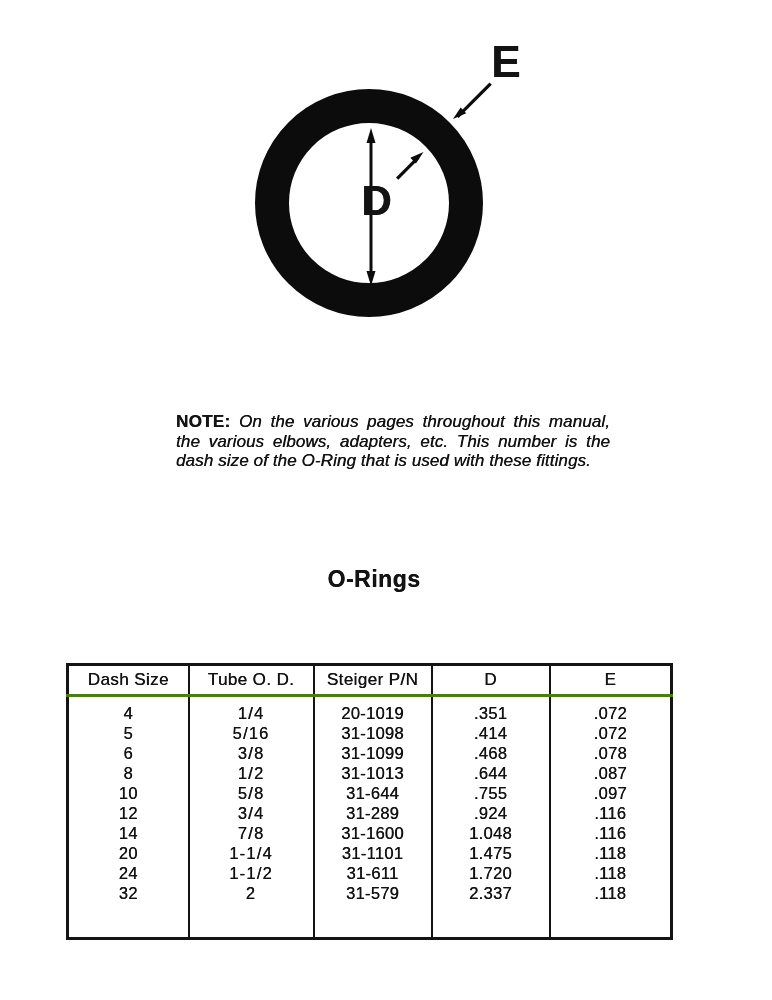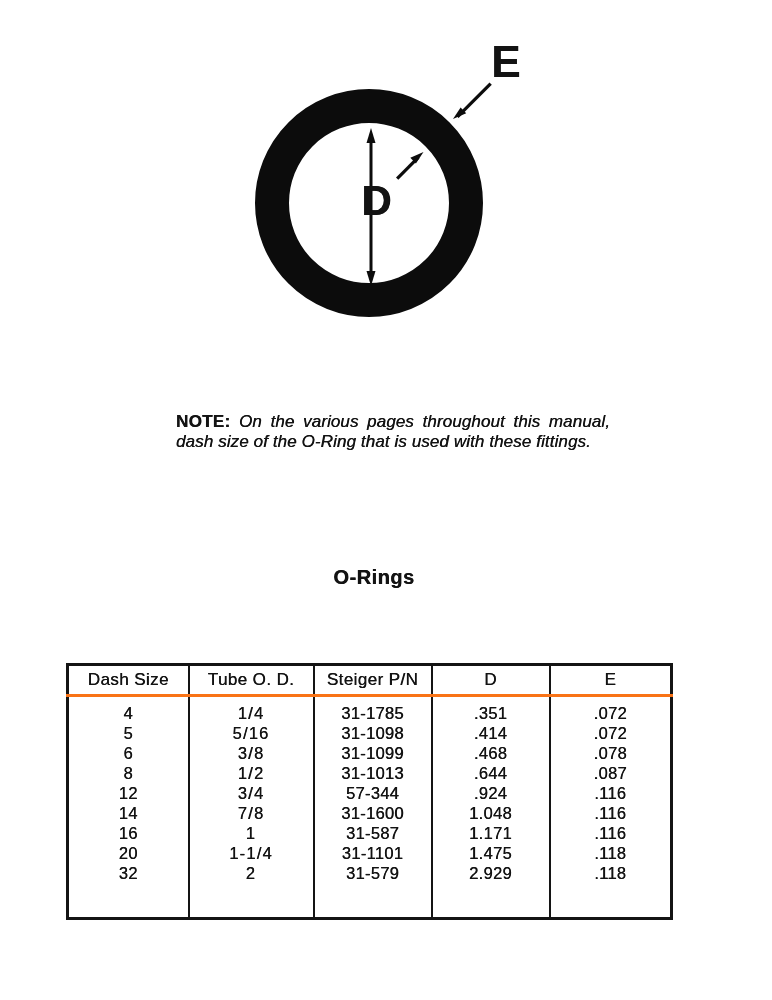--- a/index.html
+++ b/index.html
@@ -62,21 +62,21 @@
     font-weight: 700;
     letter-spacing: 0.3px;
   }
 
   
   .page-title {
     position: absolute;
     left: 66px; top: 566px;
     width: 616px;
     text-align: center;
-    font-size: 20px;
+    font-size: 23px;
     font-weight: 700;
     letter-spacing: 0.5px;
   }
 
   
   .orings-table {
     position: absolute;
     left: 66px; top: 663px;
     width: 604px;
     border-collapse: collapse;
@@ -88,21 +88,21 @@
     padding: 0;
     text-align: center;
     vertical-align: middle;
     font-weight: 400;
     white-space: nowrap;
     overflow: hidden;
   }
   .orings-table th:last-child, .orings-table td:last-child { border-right: none; }
   .orings-table th {
     height: 28px;
-    border-bottom: 3px solid #f97316;
+    border-bottom: 3px solid #4d7c0f;
     font-size: 17px;
     letter-spacing: 0.4px;
   }
   .orings-table tbody td {
     height: 20px;
     font-size: 16.5px;
     letter-spacing: 0.3px;
   }
   .orings-table tbody tr:first-child td { padding-top: 6px; }
   .orings-table tbody td:nth-child(2) { letter-spacing: 1.2px; }
@@ -132,20 +132,21 @@
       <polygon points="156,147.5 158.3,149.8 179.5,128.6 177.2,126.3"></polygon>
       <polygon points="183.5,122 170.3,127.8 175.9,133.4"></polygon>
     </g>
   </svg>
 
   <div class="d-label">D</div>
   <div class="e-label">E</div>
 
   <div class="note">
     <div class="note-line"><span class="note-label">NOTE:</span> <span>On the various pages throughout this manual,</span></div>
+    <div class="note-line">the various elbows, adapters, etc. This number is the</div>
     <div class="note-line last">dash size of the O-Ring that is used with these fittings.</div>
   </div>
 
   <div class="page-title">O-Rings</div>
 
   <table class="orings-table">
     <colgroup>
       <col style="width:121px">
         <col style="width:125px">
         <col style="width:118px">
@@ -158,21 +159,21 @@
         <th>Tube O. D.</th>
         <th>Steiger P/N</th>
         <th>D</th>
         <th>E</th>
       </tr>
     </thead>
     <tbody>
         <tr>
           <td>4</td>
           <td>1/4</td>
-          <td>31-1785</td>
+          <td>20-1019</td>
           <td>.351</td>
           <td>.072</td>
         </tr>
         <tr>
           <td>5</td>
           <td>5/16</td>
           <td>31-1098</td>
           <td>.414</td>
           <td>.072</td>
         </tr>
@@ -184,52 +185,59 @@
           <td>.078</td>
         </tr>
         <tr>
           <td>8</td>
           <td>1/2</td>
           <td>31-1013</td>
           <td>.644</td>
           <td>.087</td>
         </tr>
         <tr>
+          <td>10</td>
+          <td>5/8</td>
+          <td>31-644</td>
+          <td>.755</td>
+          <td>.097</td>
+        </tr>
+        <tr>
           <td>12</td>
           <td>3/4</td>
-          <td>57-344</td>
+          <td>31-289</td>
           <td>.924</td>
           <td>.116</td>
         </tr>
         <tr>
           <td>14</td>
           <td>7/8</td>
           <td>31-1600</td>
           <td>1.048</td>
           <td>.116</td>
         </tr>
         <tr>
-          <td>16</td>
-          <td>1</td>
-          <td>31-587</td>
-          <td>1.171</td>
-          <td>.116</td>
-        </tr>
-        <tr>
           <td>20</td>
           <td>1-1/4</td>
           <td>31-1101</td>
           <td>1.475</td>
           <td>.118</td>
         </tr>
         <tr>
+          <td>24</td>
+          <td>1-1/2</td>
+          <td>31-611</td>
+          <td>1.720</td>
+          <td>.118</td>
+        </tr>
+        <tr>
           <td>32</td>
           <td>2</td>
           <td>31-579</td>
-          <td>2.929</td>
+          <td>2.337</td>
           <td>.118</td>
         </tr>
       </tbody>
     <tfoot>
       <tr>
         <td></td>
           <td></td>
         <td></td>
           <td></td>
         <td></td>

